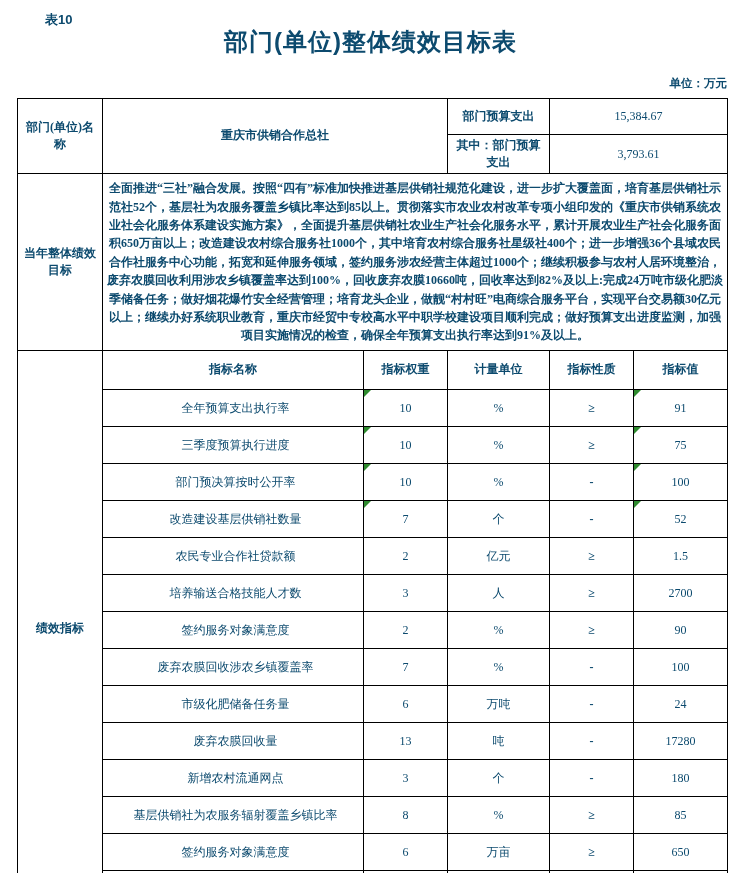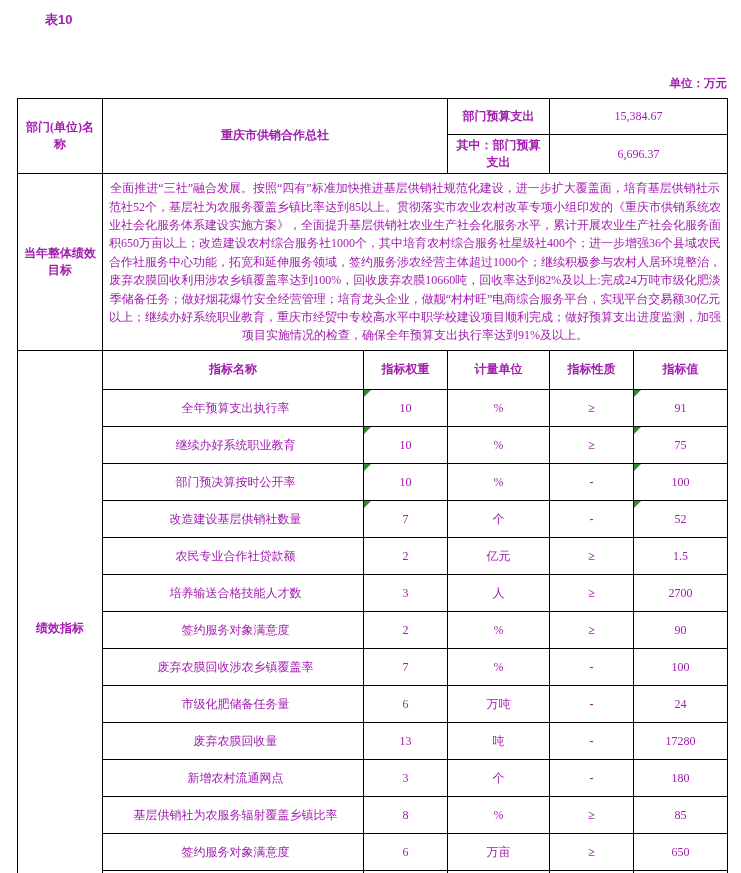--- a/index.html
+++ b/index.html
@@ -1,21 +1,21 @@
 <!DOCTYPE html>
 <html><head>
 <meta charset="utf-8">
 <style>
   html,body{margin:0;padding:0;background:#e9e9e9;}
   .page{
     position:relative;
     width:741px;height:873px;
     background:#ffffff;
     font-family:"Liberation Serif","DejaVu Serif",serif;
-    color:#a21caf;
+    color:#0c4a6e;
     overflow:hidden;
   }
   .tag{
     position:absolute;top:11px;left:45px;
     font-size:13px;font-weight:bold;
     font-family:"Liberation Sans","DejaVu Sans",sans-serif;
   }
   .title{
     margin:0;position:absolute;top:26px;left:0;right:0;
     text-align:center;
@@ -45,21 +45,21 @@
   .r-a td{height:33px;}
   .r-b td{height:36px;}
   .r-goal td{height:166px;}
   .r-head td{height:36px;margin-top:32px;}
   .ind-row td{height:34px;}
   .goal-text{
     text-align:justify;
     font-size:12.3px;
     line-height:18.4px;
     padding:5px 2px !important;
-    font-weight:normal;
+    font-weight:bold;
   }
   .c-name{
     text-align:right;
     padding-left:8px !important;
     font-size:12px;
   }
   .c-nature{font-weight:bold;}
   .has-flag{position:relative;}
   .flag{
     position:absolute;top:0;left:0;width:0;height:0;
@@ -67,41 +67,42 @@
     border-right:7px solid transparent;
   }
   .green-bottom{border-bottom:2px solid #2e8b2e !important;}
 </style>
 </head>
 <body>
 
 <div class="page">
 
   <div class="tag">表10</div>
+  <h1 class="title">部门(单位)整体绩效目标表</h1>
   <div class="unit">单位：万元</div>
 
   <table class="perf">
     <colgroup>
       <col style="width:85px">
       <col style="width:261px">
       <col style="width:84px">
       <col style="width:102px">
       <col style="width:84px">
       <col style="width:94px">
     </colgroup>
     <tbody>
         <tr class="r-a">
       <td rowspan="2" class="lbl">部门(单位)名称</td>
       <td rowspan="2" colspan="2" class="lbl">重庆市供销合作总社</td>
       <td class="lbl">部门预算支出</td>
       <td colspan="2" class="val">15,384.67</td>
     </tr>
     <tr class="r-b">
       <td class="lbl">其中：部门预算支出</td>
-      <td colspan="2" class="val">6,696.37</td>
+      <td colspan="2" class="val">3,793.61</td>
     </tr>
     <tr class="r-goal">
       <td class="lbl">当年整体绩效目标</td>
       <td colspan="5" class="goal-text">全面推进“三社”融合发展。按照“四有”标准加快推进基层供销社规范化建设，进一步扩大覆盖面，培育基层供销社示范社52个，基层社为农服务覆盖乡镇比率达到85以上。贯彻落实市农业农村改革专项小组印发的《重庆市供销系统农业社会化服务体系建设实施方案》，全面提升基层供销社农业生产社会化服务水平，累计开展农业生产社会化服务面积650万亩以上；改造建设农村综合服务社1000个，其中培育农村综合服务社星级社400个；进一步增强36个县域农民合作社服务中心功能，拓宽和延伸服务领域，签约服务涉农经营主体超过1000个；继续积极参与农村人居环境整治，废弃农膜回收利用涉农乡镇覆盖率达到100%，回收废弃农膜10660吨，回收率达到82%及以上:完成24万吨市级化肥淡季储备任务；做好烟花爆竹安全经营管理；培育龙头企业，做靓“村村旺”电商综合服务平台，实现平台交易额30亿元以上；继续办好系统职业教育，重庆市经贸中专校高水平中职学校建设项目顺利完成；做好预算支出进度监测，加强项目实施情况的检查，确保全年预算支出执行率达到91%及以上。</td>
     </tr>
     <tr class="r-head" id="ind-head">
       <td rowspan="15" class="lbl green-bottom">绩效指标</td>
       <td class="lbl">指标名称</td>
       <td class="lbl">指标权重</td>
       <td class="lbl">计量单位</td>
@@ -109,21 +110,21 @@
       <td class="lbl">指标值</td>
     </tr>
   <tr class="ind-row">
           <td class="c-name">全年预算支出执行率</td>
           <td class="has-flag"><span class="flag"></span>10</td>
           <td>%</td>
           <td class="c-nature">≥</td>
           <td class="has-flag"><span class="flag"></span>91</td>
         </tr>
         <tr class="ind-row">
-          <td class="c-name">继续办好系统职业教育</td>
+          <td class="c-name">三季度预算执行进度</td>
           <td class="has-flag"><span class="flag"></span>10</td>
           <td>%</td>
           <td class="c-nature">≥</td>
           <td class="has-flag"><span class="flag"></span>75</td>
         </tr>
         <tr class="ind-row">
           <td class="c-name">部门预决算按时公开率</td>
           <td class="has-flag"><span class="flag"></span>10</td>
           <td>%</td>
           <td class="c-nature">-</td>

